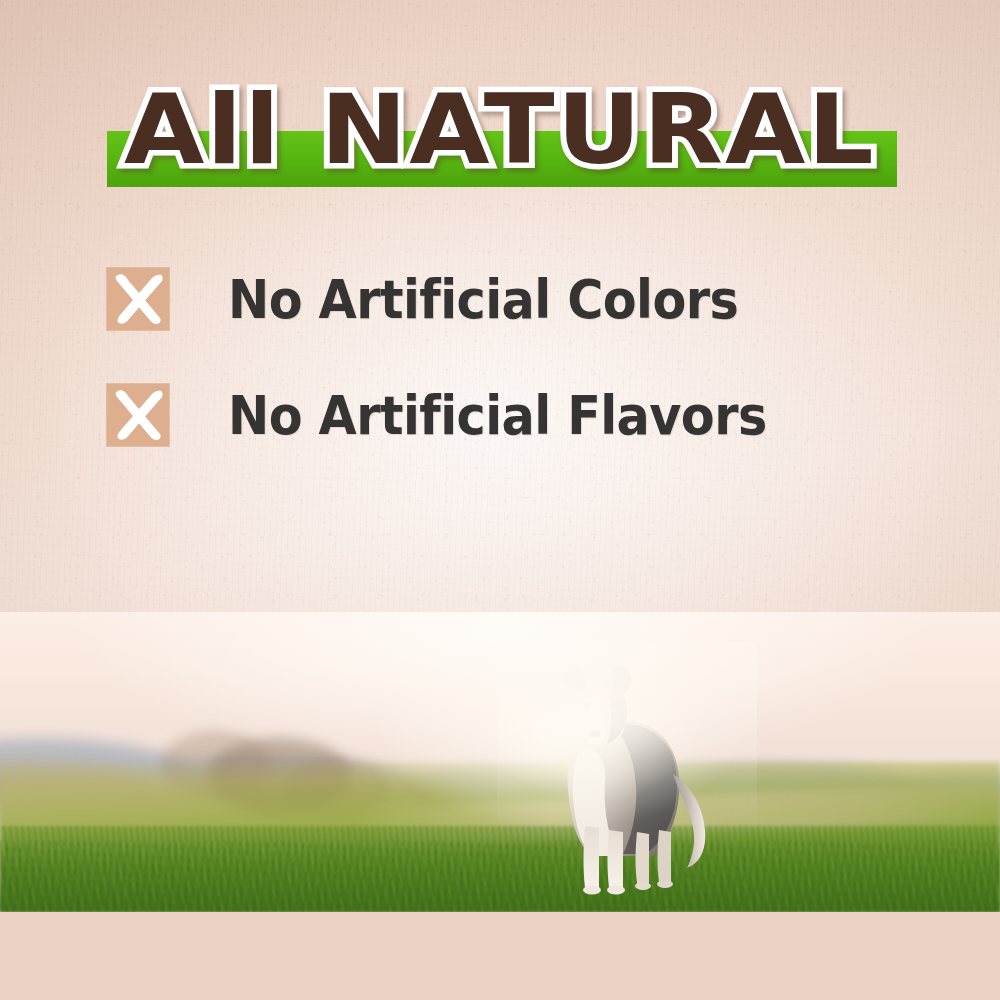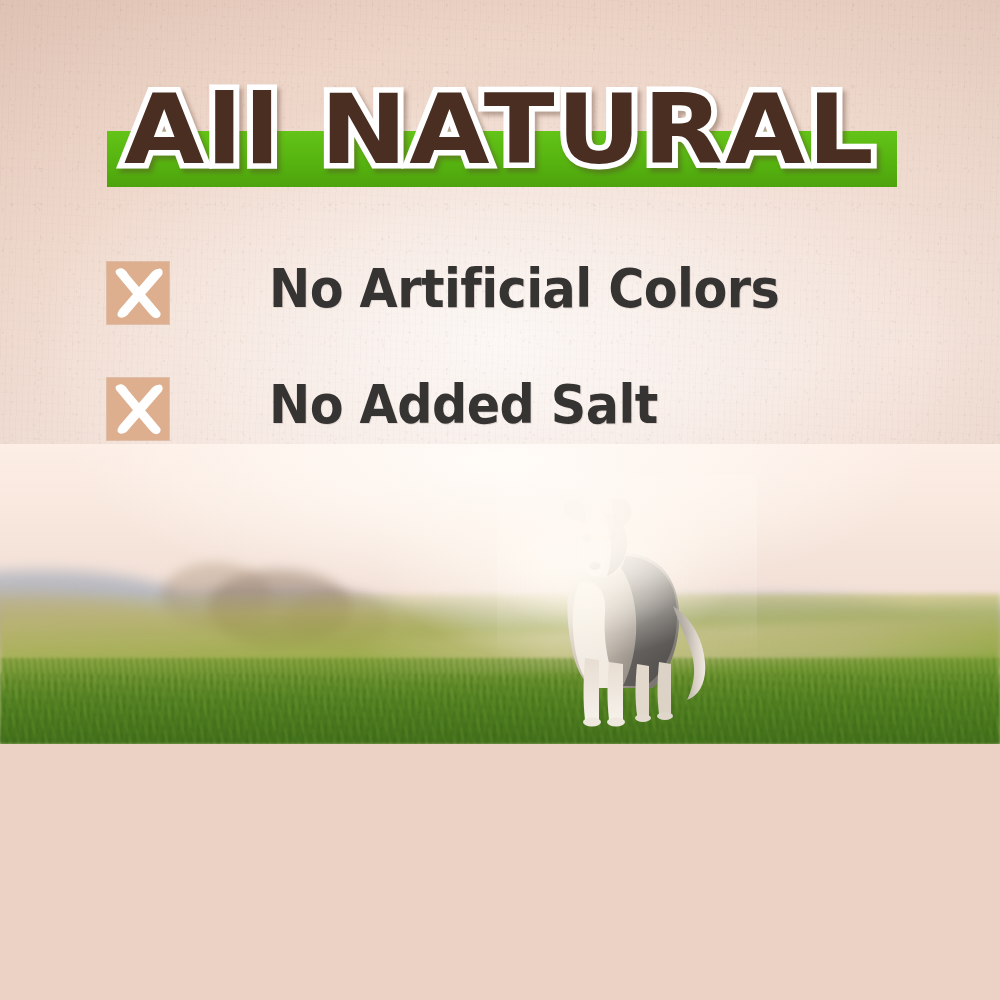--- a/index.html
+++ b/index.html
@@ -2,21 +2,21 @@
 <html><head>
 <meta charset="utf-8">
 <style>
   html,body{margin:0;padding:0;}
   body{
     width:1000px;height:1000px;overflow:hidden;
     font-family:"Liberation Sans", sans-serif;
     background:#ecd2c4;
   }
   #stage{
-    position:relative;width:1000px;height:744px;overflow:hidden;
+    position:relative;width:1000px;height:912px;overflow:hidden;
     background:#7dd3fc;
   }
 
   
   .bg-paper{
     position:absolute;inset:0;
     background:
       radial-gradient(ellipse 70% 52% at 50% 46%, rgba(255,255,255,.78) 0%, rgba(255,255,255,.42) 34%, rgba(255,255,255,0) 66%),
       linear-gradient(170deg,#ead0c1 0%,#f0dace 28%,#f3e2d9 55%,#f0dcd1 80%,#ead1c2 100%);
   }
@@ -69,21 +69,21 @@
     -webkit-text-stroke:11px #ffffff;
     paint-order:stroke fill;
     filter:drop-shadow(3px 4px 2px rgba(90,60,45,.38));
   }
 
   
   #checklist{
     position:absolute;left:107px;top:262px;width:860px;
   }
   .check-row{
-    display:flex;height:74px;margin-bottom:42px;gap:41px;
+    display:flex;align-items:center;height:74px;margin-bottom:42px;
   }
   .check-box{
     position:relative;flex:0 0 auto;
     width:62px;height:62px;
     background:#ddaf8e;
     box-shadow:0 0 0 1px rgba(205,160,130,.55);
   }
   .check-box svg{position:absolute;left:0;top:0;width:62px;height:62px;display:block;}
   .check-label{
     margin-left:59px;
@@ -284,29 +284,29 @@
         <svg viewBox="0 0 62 62" xmlns="http://www.w3.org/2000/svg">
           <g fill="#ffffff">
             <path d="M11 7 C15 5 19 8 21 12 L53 50 C55 53 52 57 48 56 C45 55 43 52 41 50 L10 13 C8 10 8 8 11 7 Z"></path>
             <path d="M51 7 C54 5 57 9 55 13 L22 51 C20 54 16 57 12 55 C9 53 11 50 13 47 L45 10 C47 8 49 7 51 7 Z"></path>
           </g>
         </svg>
       </div>
       <div class="check-label">No Artificial Colors</div>
     </div>
 
-
-
     <div class="check-row">
       <div class="check-box">
         <svg viewBox="0 0 62 62" xmlns="http://www.w3.org/2000/svg">
           <g fill="#ffffff">
             <path d="M11 7 C15 5 19 8 21 12 L53 50 C55 53 52 57 48 56 C45 55 43 52 41 50 L10 13 C8 10 8 8 11 7 Z"></path>
             <path d="M51 7 C54 5 57 9 55 13 L22 51 C20 54 16 57 12 55 C9 53 11 50 13 47 L45 10 C47 8 49 7 51 7 Z"></path>
           </g>
         </svg>
       </div>
-      <div class="check-label">No Added Salt</div>
+      <div class="check-label">No Artificial Flavors</div>
     </div>
 
+
+
   </div>
 
 </div>
 
 </body></html>

